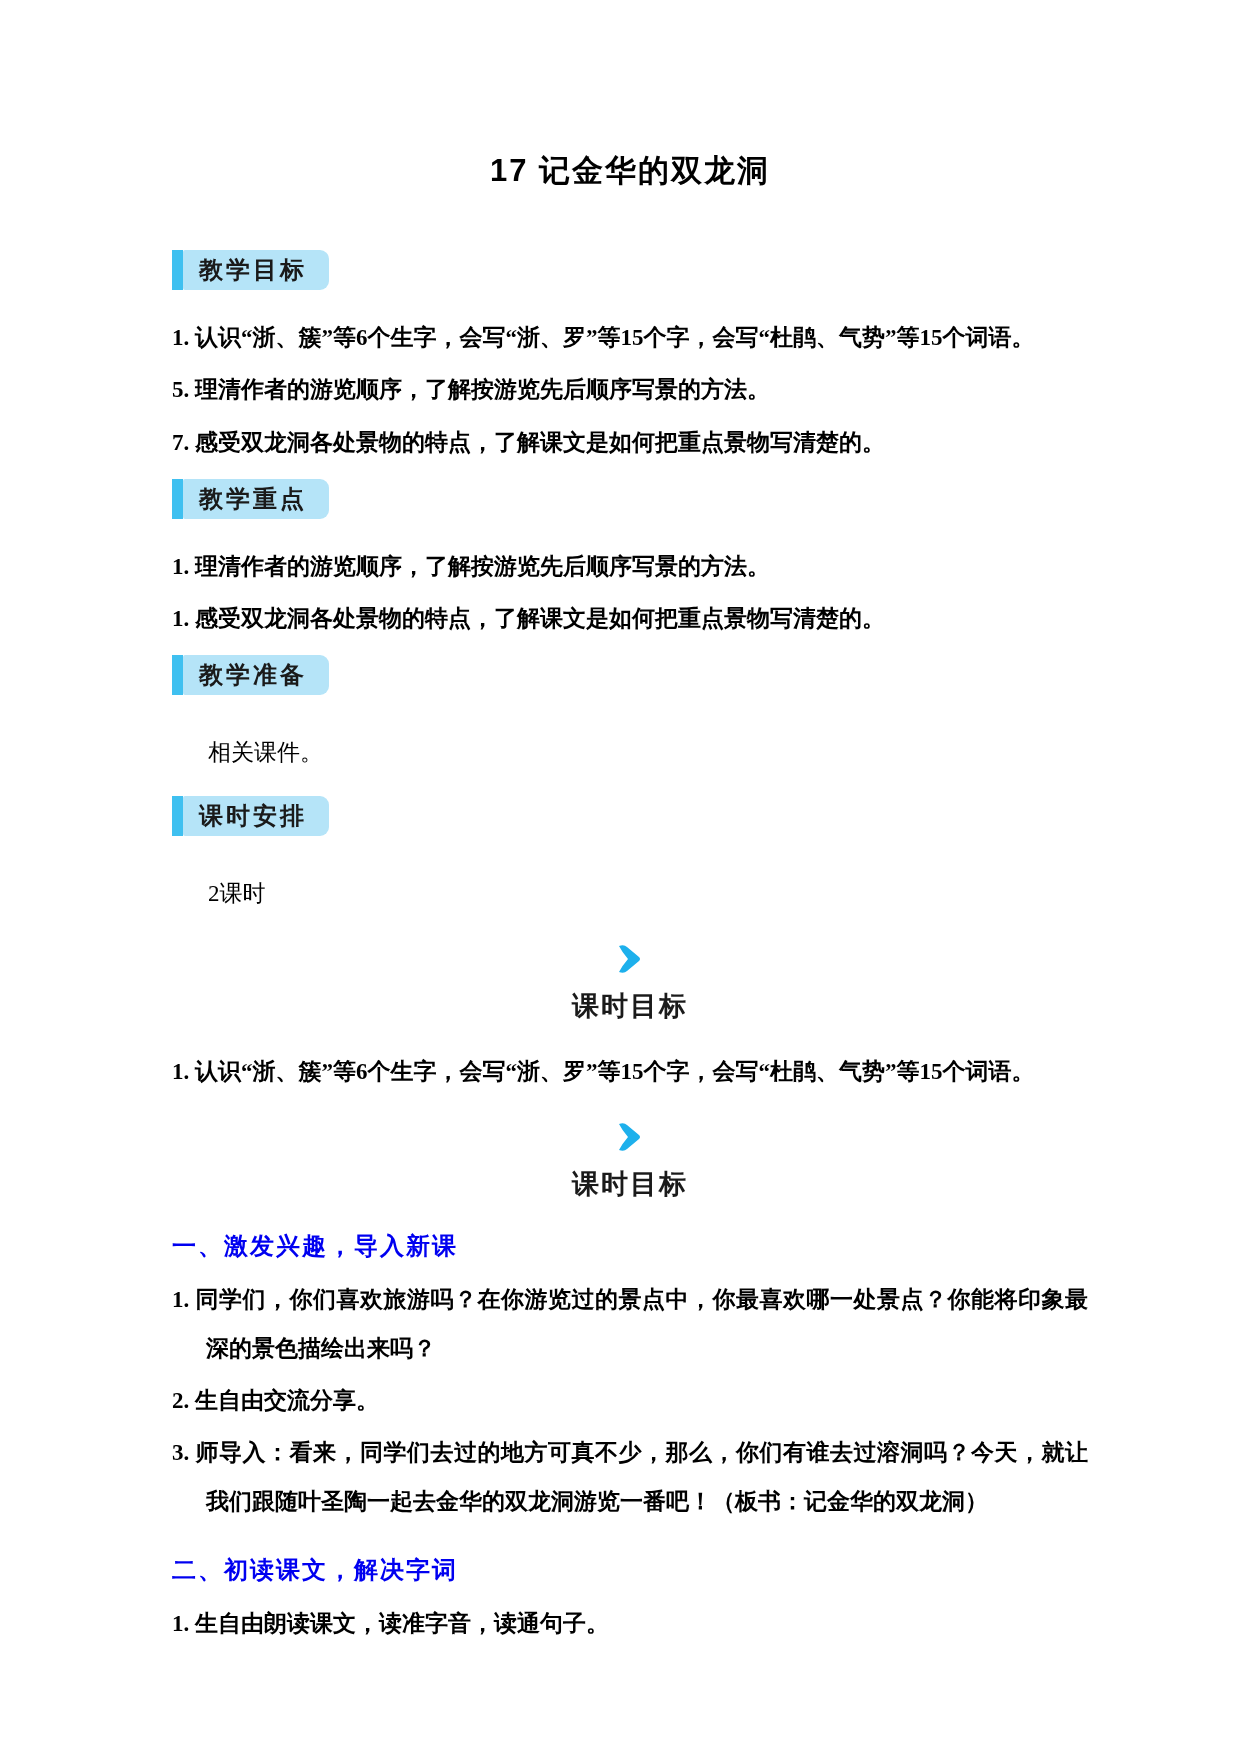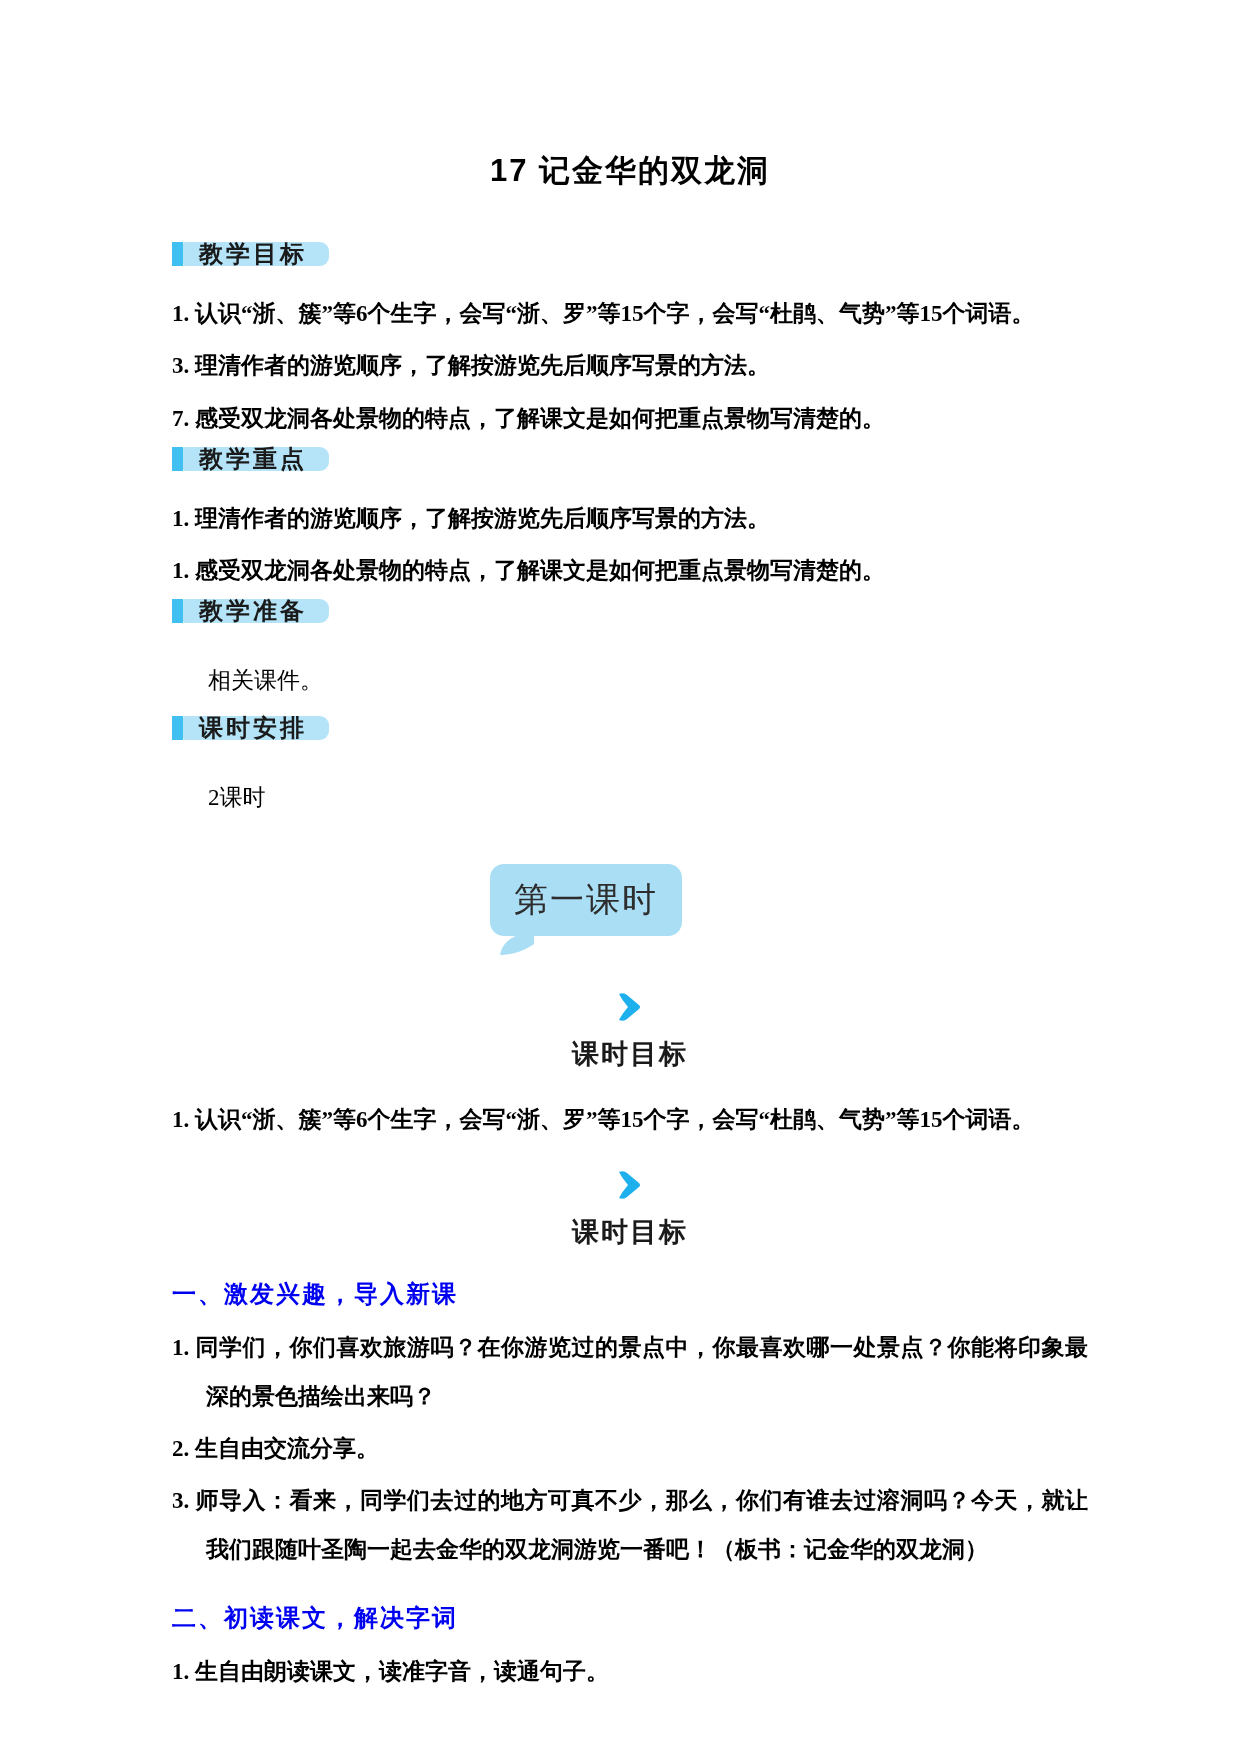--- a/index.html
+++ b/index.html
@@ -23,22 +23,22 @@
     color: #000000;
     letter-spacing: 2px;
     margin-bottom: 50px;
     font-family: "Liberation Sans", "DejaVu Sans", sans-serif;
   }
 
   
   .badge {
     display: inline-flex;
     align-items: stretch;
-    margin: 0 0 20px 0;
-    height: 24px;
+    margin: 8px 0 20px 0;
+    height: 40px;
   }
   .badge .bar {
     width: 11px;
     background: #3fc0f0;
   }
   .badge .label {
     background: #b5e4f8;
     border-radius: 2px 9px 9px 2px;
     padding: 0 22px 0 16px;
     font-size: 24px;
@@ -129,21 +129,21 @@
 <div class="page">
 
   <h1 class="doc-title">17 记金华的双龙洞</h1>
 
   
   <div class="badge">
     <span class="bar"></span>
     <span class="label">教学目标</span>
   </div>
   <p class="item">1. 认识“浙、簇”等6个生字，会写“浙、罗”等15个字，会写“杜鹃、气势”等15个词语。</p>
-  <p class="item">3. 理清作者的游览顺序，了解按游览先后顺序写景的方法。</p>
+  <p class="item">5. 理清作者的游览顺序，了解按游览先后顺序写景的方法。</p>
   <p class="item">7. 感受双龙洞各处景物的特点，了解课文是如何把重点景物写清楚的。</p>
 
   
   <div class="badge">
     <span class="bar"></span>
     <span class="label">教学重点</span>
   </div>
   <p class="item">1. 理清作者的游览顺序，了解按游览先后顺序写景的方法。</p>
   <p class="item">1. 感受双龙洞各处景物的特点，了解课文是如何把重点景物写清楚的。</p>
 
@@ -155,28 +155,20 @@
   <p class="plain-indent">相关课件。</p>
 
   
   <div class="badge">
     <span class="bar"></span>
     <span class="label">课时安排</span>
   </div>
   <p class="plain-indent">2课时</p>
 
   
-  <div class="bubble-wrap">
-    <div class="bubble">
-      <span>第一课时</span>
-      <svg class="tail" width="36" height="24" viewBox="0 0 36 24">
-        <path d="M2 23 C 4 12, 12 4, 28 1 L 36 0 L 36 12 C 26 19, 13 23, 2 23 Z" fill="#a9def5"></path>
-      </svg>
-    </div>
-  </div>
 
   
   <div class="chev-heading">
     <svg width="22" height="30" viewBox="0 0 22 30">
       <path d="M0 2 Q 5 0 8 3 L 20 13 Q 22 15 20 17 L 8 27 Q 5 30 0 28 Q 3 22 9 15 Q 3 8 0 2 Z" fill="#1db0ec"></path>
     </svg>
     <span>课时目标</span>
   </div>
   <p class="item">1. 认识“浙、簇”等6个生字，会写“浙、罗”等15个字，会写“杜鹃、气势”等15个词语。</p>
 

